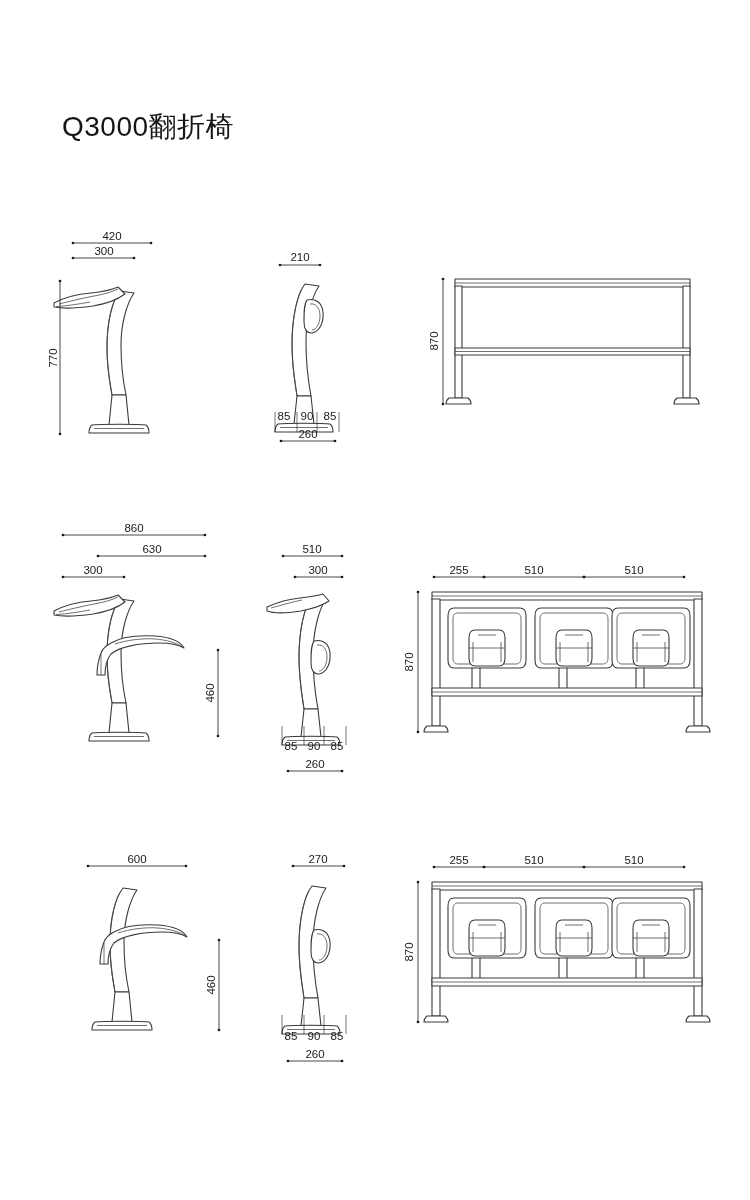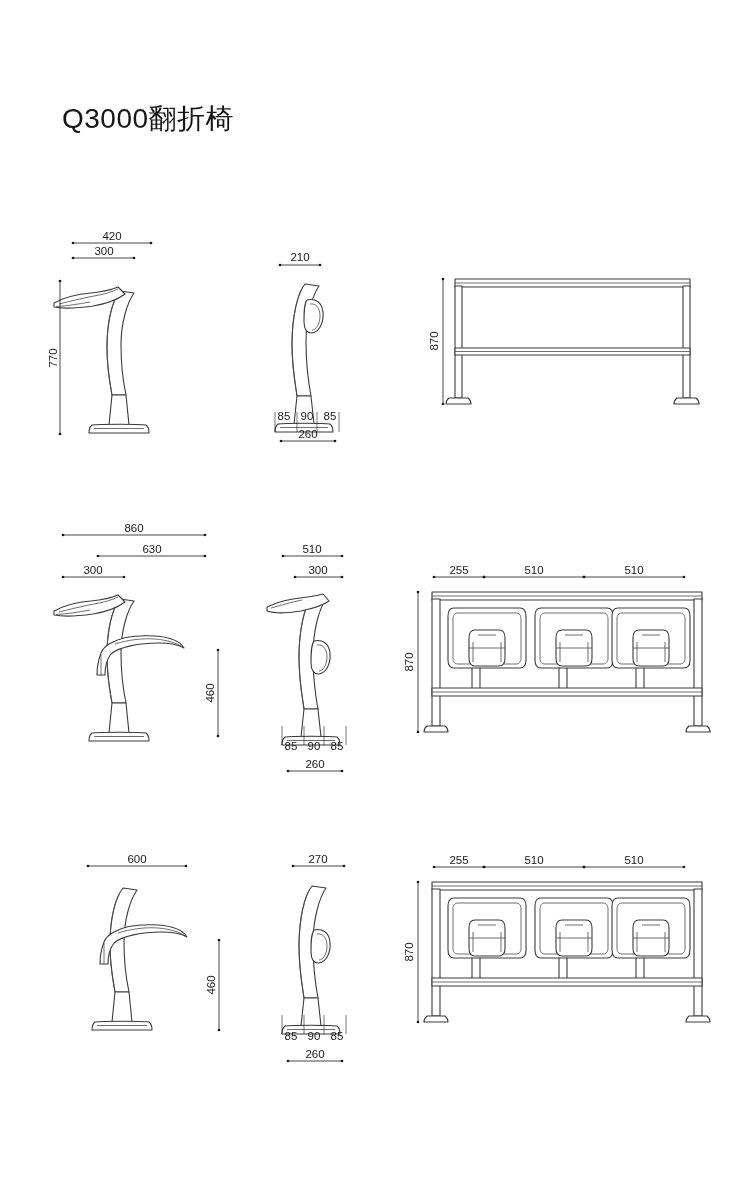--- a/index.html
+++ b/index.html
@@ -11,21 +11,21 @@
     width: 750px;
     height: 1200px;
     position: relative;
     font-family: "Liberation Sans", sans-serif;
     color: #1a1a1a;
     overflow: hidden;
   }
   #page-title {
     position: absolute;
     left: 62px;
-    top: 100px;
+    top: 108px;
     font-size: 28px;
     font-weight: 400;
     letter-spacing: 0.5px;
     color: #161616;
     white-space: nowrap;
   }
   .sheet {
     position: absolute;
     left: 0;
     top: 0;

